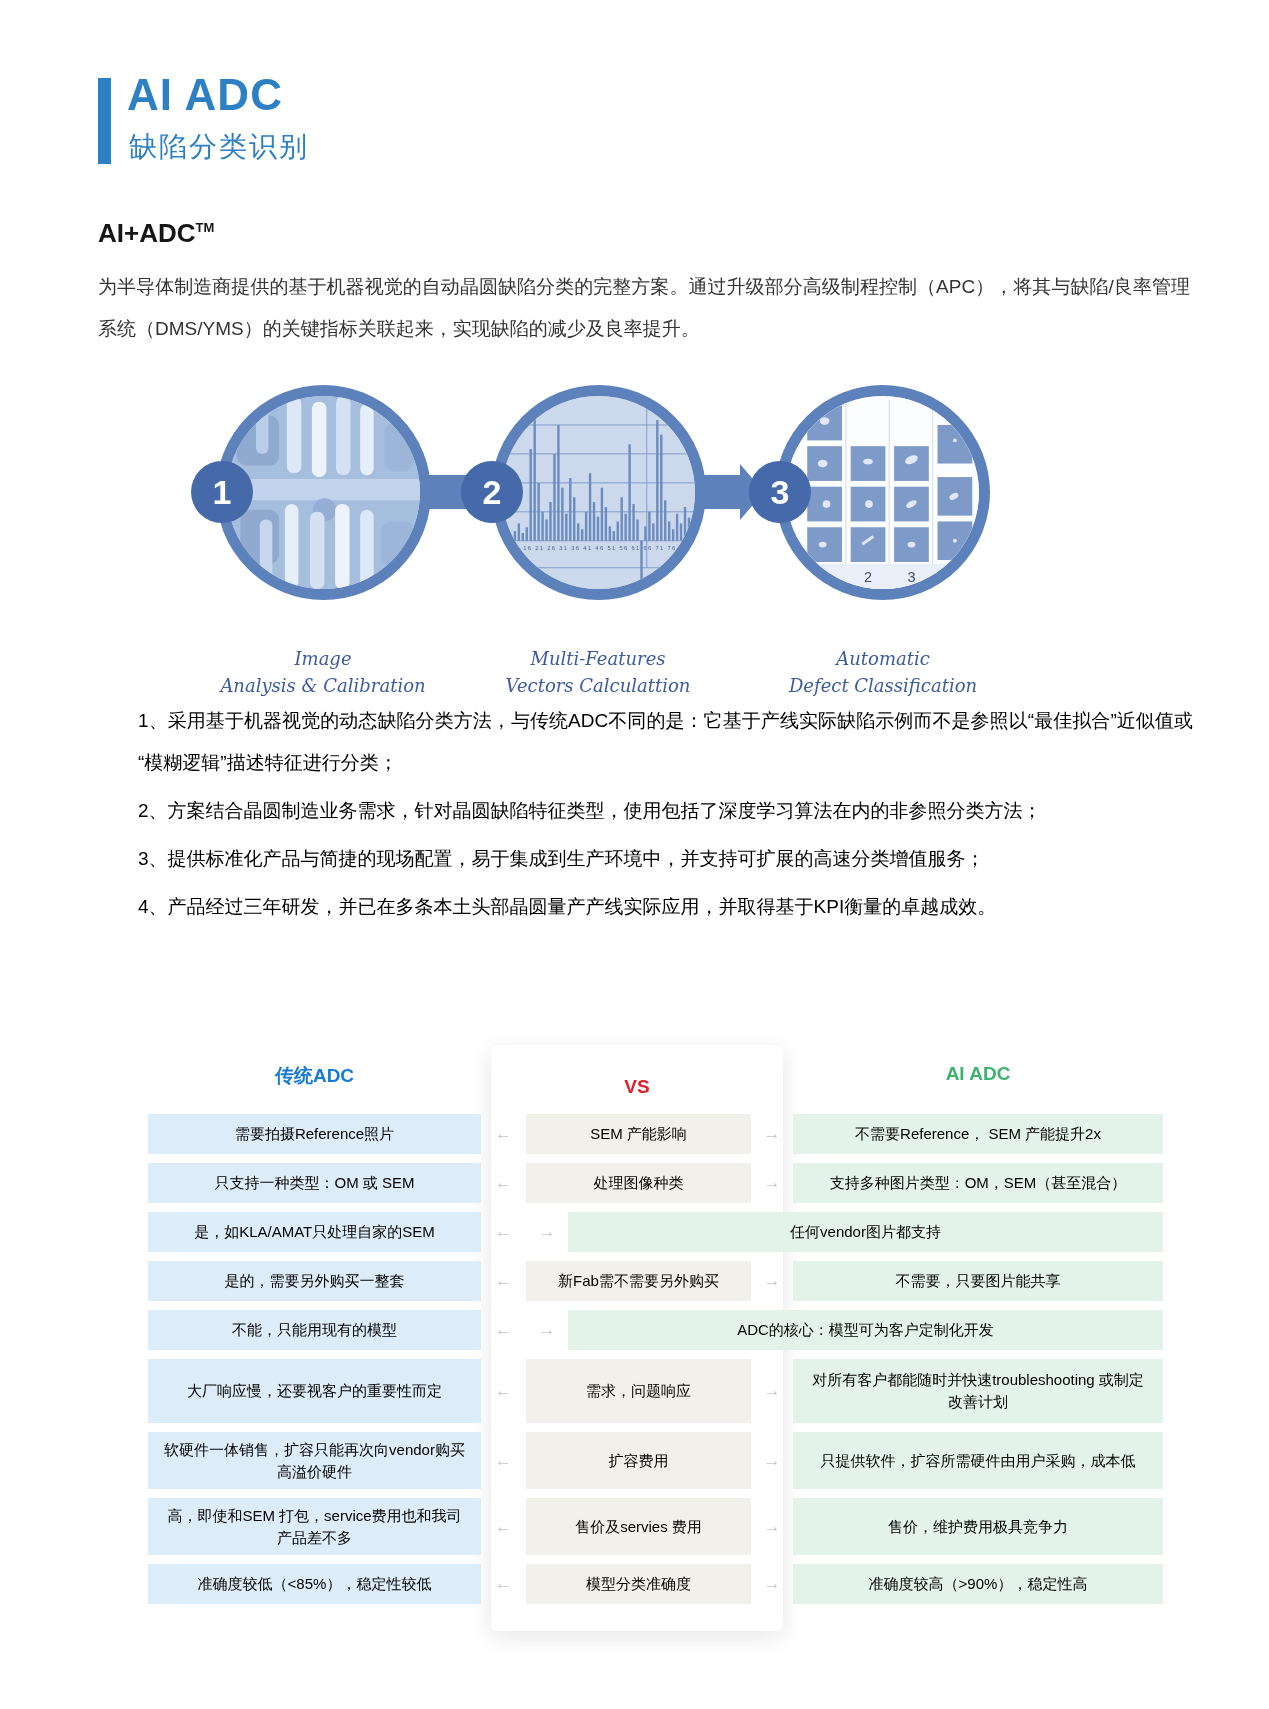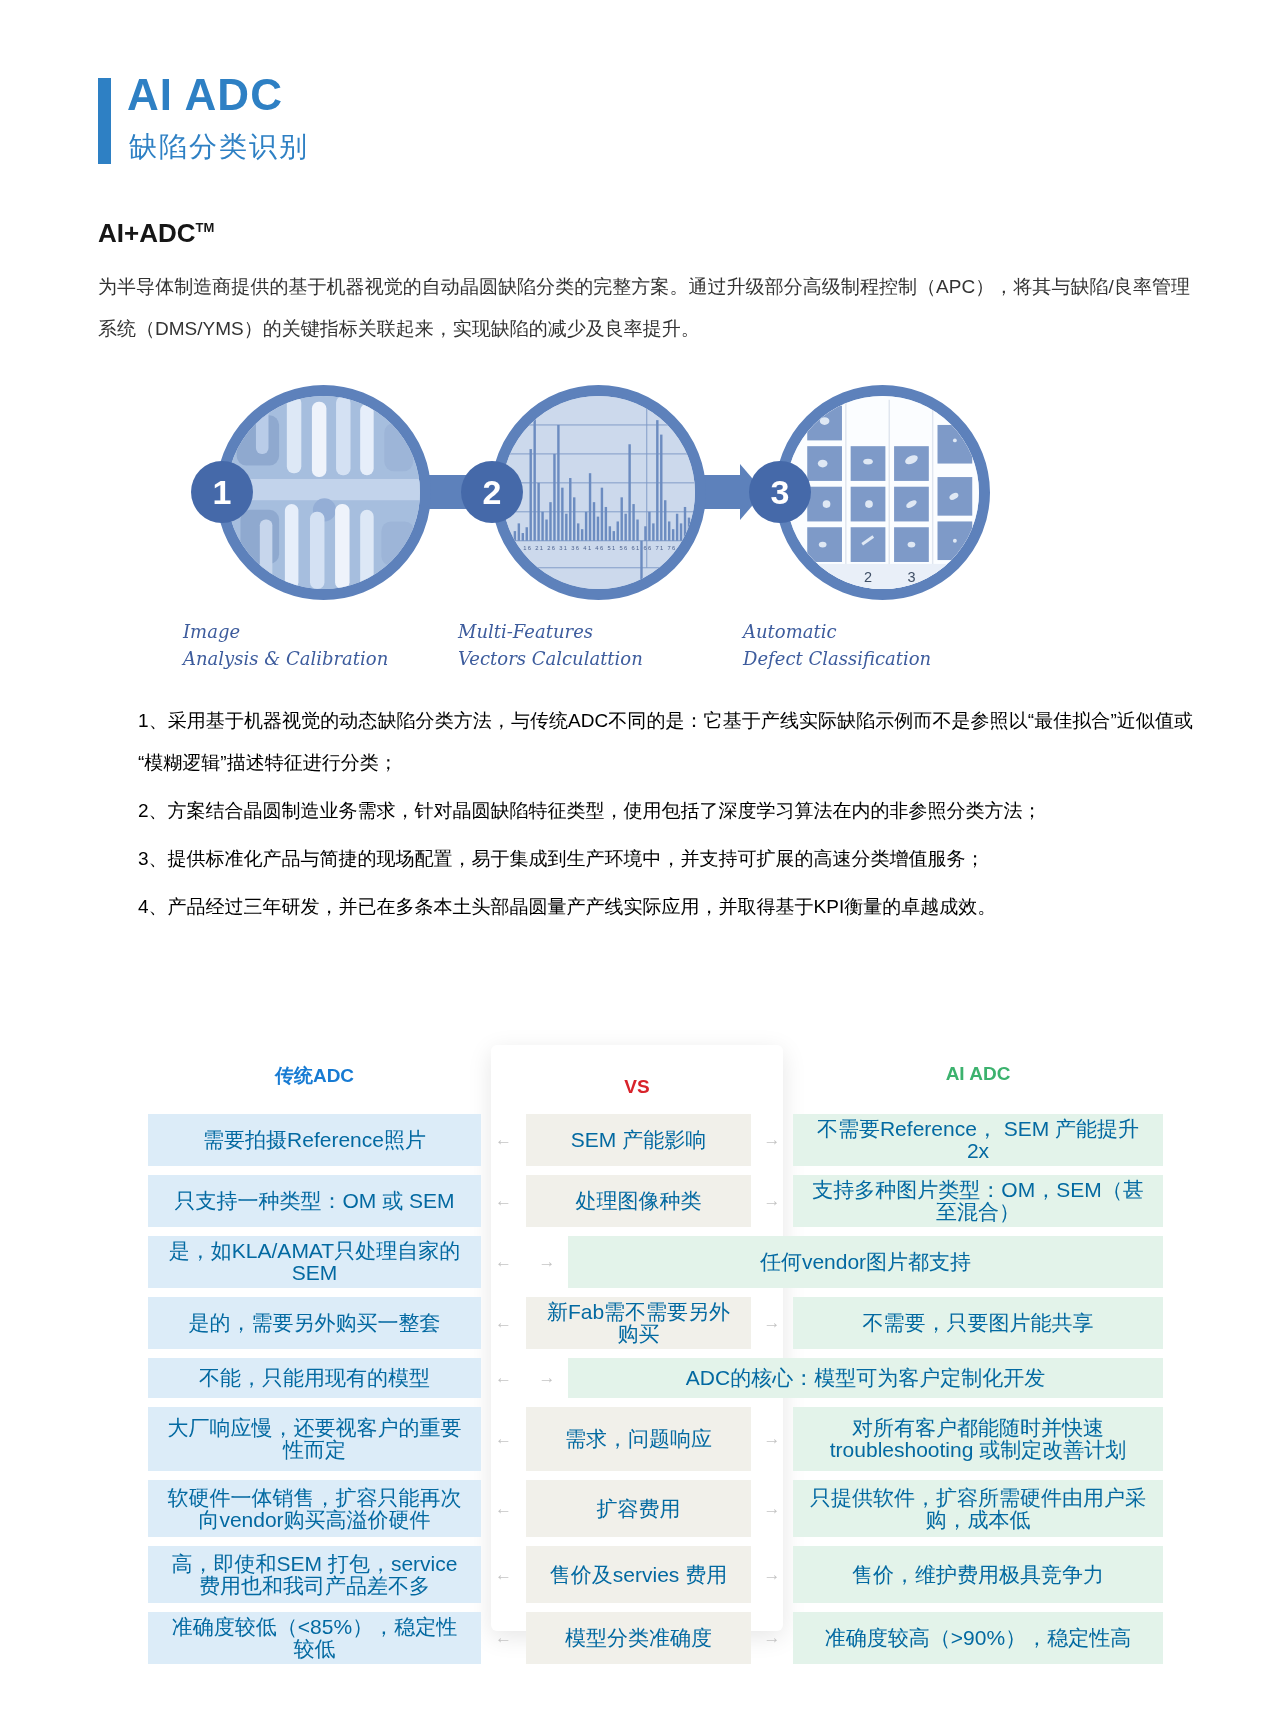--- a/index.html
+++ b/index.html
@@ -26,42 +26,42 @@
   .connector { position:absolute; top:475px; height:34px; background:var(--ring); z-index:1; }
   .conn1 { left:415px; width:50px; }
   .conn2 { left:695px; width:42px; }
   .arrowhead { position:absolute; top:464px; left:737px; width:0; height:0; z-index:1;
                border-top:28px solid transparent; border-bottom:28px solid transparent;
                border-left:24px solid var(--ring); }
   .badge { position:absolute; top:461px; width:62px; height:62px; border-radius:50%;
            background:var(--badge); color:#fff; font-size:34px; font-weight:bold;
            display:flex; align-items:center; justify-content:center; z-index:3; }
   .b1 { left:188px; } .b2 { left:458px; } .b3 { left:746px; }
-  .caption { position:absolute; top:618px; width:280px; 
+  .caption { position:absolute; top:645px; width:280px; text-align:center;
              font-family:"DejaVu Serif","Liberation Serif",serif; font-style:italic;
              font-size:18px; line-height:27px; color:var(--caption); }
   .cap1 { left:180px; } .cap2 { left:455px; } .cap3 { left:740px; }
 
   
   .points { position:absolute; left:95px; top:700px; width:1095px; }
   .points p { font-size:19px; line-height:42px; color:#000000; margin-bottom:6px; text-align:justify;margin-left:40px; }
 
   
   .vs-card { position:absolute; left:488px; top:1045px; width:292px; height:586px;
              background:#fff; border-radius:6px; box-shadow:0 6px 24px rgba(0,0,0,0.10); z-index:1; }
   .col-header { position:absolute; top:1063px; font-size:19px; font-weight:bold; text-align:center; z-index:2; }
   .hdr-left  { left:145px; width:333px; color:var(--hdr-left); }
   .hdr-vs    { left:488px; width:292px; top:1076px; color:var(--hdr-vs); }
   .hdr-right { left:790px; width:370px; color:var(--hdr-right); }
   .cmp-rows { position:absolute; left:145px; top:1114px; width:1015px; z-index:2; }
   .cmp-row { display:flex; align-items:stretch; margin-bottom:9px; min-height:40px; }
   .cmp-row:nth-child(6) { min-height:64px; }
   .cmp-row:nth-child(7), .cmp-row:nth-child(8) { min-height:57px;border-radius:20px; }
   .cell { display:flex; align-items:center; justify-content:center; text-align:center;
-          font-size:21px; color:#0369a1; padding:4px 14px; line-height:22px; }
+          font-size:15px; color:#000000; padding:4px 14px; line-height:22px; }
   .cell.left  { width:333px; background:var(--cell-left); }
   .cell.mid   { width:225px; background:var(--cell-mid); }
   .cell.right { width:370px; flex:1; background:var(--cell-right); }
   .gap { display:flex; align-items:center; justify-content:center; }
   .gap.g1 { width:45px; } .gap.g2 { width:42px; }
   .arr { color:#c4c4c4; font-size:17px; }
 </style>
 </head>
 <body>
 

